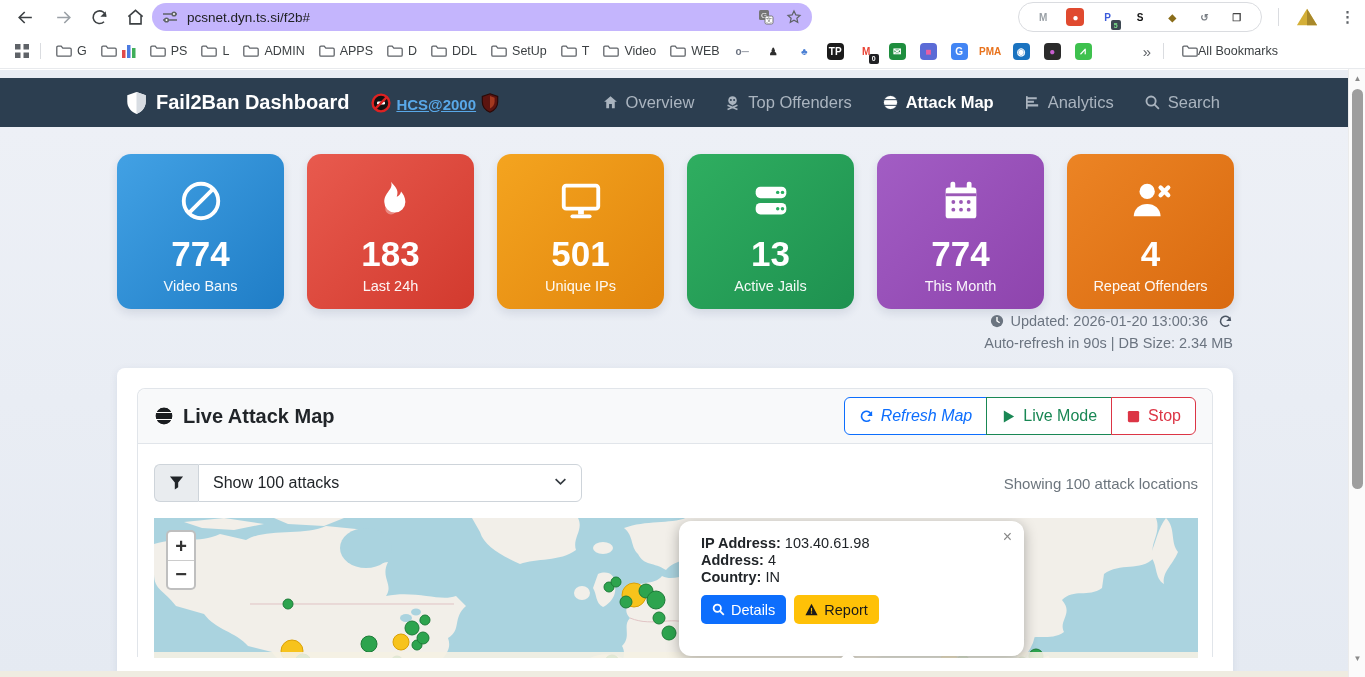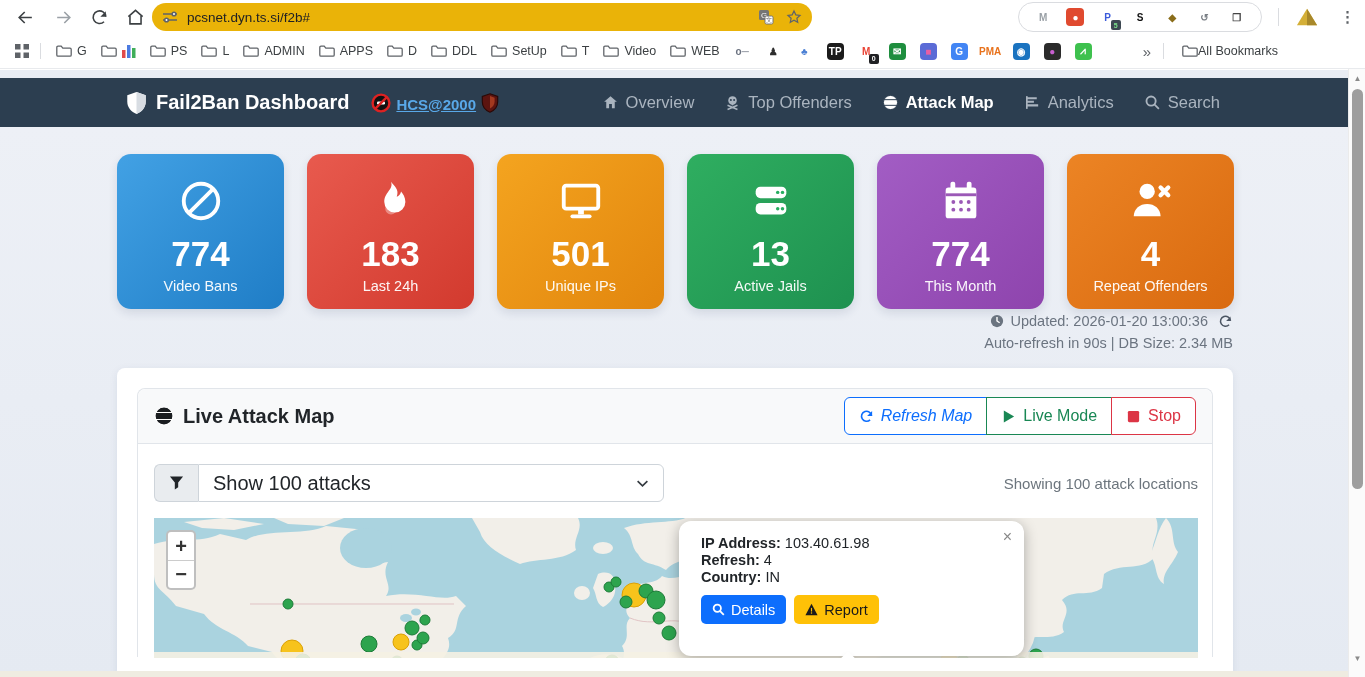--- a/index.html
+++ b/index.html
@@ -5,21 +5,21 @@
   * { margin:0; padding:0; box-sizing:border-box; }
   html,body { width:1365px; height:677px; overflow:hidden; }
   body { font-family:"Liberation Sans", sans-serif; background:#fff; position:relative; }
   #stage { position:absolute; inset:0; width:1365px; height:677px; overflow:hidden; }
 
   
   .toolbar { position:absolute; left:0; top:0; width:1365px; height:34px; background:#fff; display:flex; align-items:center; }
   .tb-btn { width:30px; height:30px; display:flex; align-items:center; justify-content:center; color:#3c4043; font-size:18px; border-radius:50%; flex:0 0 auto; }
   .tb-btn.dis { color:#9aa0a6; }
   .tb-btn svg { width:19px; height:19px; }
-  .addr { position:absolute; left:152px; top:3px; width:660px; height:28px; background:#eab308; border-radius:14px; display:flex; align-items:center; padding:0 10px; }
+  .addr { position:absolute; left:152px; top:3px; width:660px; height:28px; background:#c4b5fd; border-radius:14px; display:flex; align-items:center; padding:0 10px; }
   .addr .url { font-size:13.5px; color:#202124; margin-left:9px; flex:1; }
   .addr-icn { width:16px; height:16px; color:#5f6368; }
   .addr-right { display:flex; gap:12px; align-items:center; }
   .ext-pill { position:absolute; left:1018px; top:2px; width:244px; height:30px; border:1px solid #dadce0; border-radius:15px; display:flex; align-items:center; justify-content:space-around; padding:0 8px; background:#fff; }
   .mini-ic { width:17px; height:17px; border-radius:4px; display:flex; align-items:center; justify-content:center; font-size:10px; font-weight:bold; position:relative; flex:0 0 auto; }
   .mini-badge { position:absolute; right:-4px; bottom:-4px; min-width:10px; height:10px; border-radius:2px; font-size:7px; font-weight:bold; display:flex; align-items:center; justify-content:center; padding:0 1px; }
   .tb-sep { width:1px; height:18px; background:#dadce0; margin:0 6px; }
   .avatar-tri { width:22px; height:20px; }
   .dots { color:#5f6368; font-size:15px; letter-spacing:0; font-weight:bold; }
 
@@ -65,21 +65,21 @@
   .btn-group { margin-left:auto; display:flex; }
   .btn-o { height:38px; display:flex; align-items:center; gap:7px; padding:0 14px; font-size:16px; background:#fff; border:1px solid; cursor:pointer; font-family:inherit; }
   .btn-o svg { width:15px; height:15px; }
   .btn-refresh { color:#0d6efd; border-color:#0d6efd; border-radius:6px 0 0 6px;font-style:italic; }
   .btn-live { color:#198754; border-color:#198754; margin-left:-1px; }
   .btn-stop { color:#dc3545; border-color:#dc3545; border-radius:0 6px 6px 0; margin-left:-1px; }
 
   .filter-row { position:absolute; left:16px; top:75px; width:1044px; display:flex; align-items:center; }
   .ig-addon { width:44px; height:38px; background:#e9ecef; border:1px solid #ced4da; border-right:none; border-radius:6px 0 0 6px; display:flex; align-items:center; justify-content:center; color:#212529; }
   .ig-addon svg { width:15px; height:16px; }
-  .ig-select { width:466px; height:38px; border:1px solid #ced4da; border-radius:0 6px 6px 0; display:flex; align-items:center; padding:0 14px; font-size:20px; color:#212529; background:#fff; cursor:pointer; }
+  .ig-select { width:384px; height:38px; border:1px solid #ced4da; border-radius:0 6px 6px 0; display:flex; align-items:center; padding:0 14px; font-size:16px; color:#212529; background:#fff; cursor:pointer; }
   .ig-select .chev { margin-left:auto; color:#343a40; }
   .ig-select .chev svg { width:13px; height:13px; }
   .showing { margin-left:auto; color:#6c757d; font-size:15px; }
 
   .mapbox { position:absolute; left:16px; top:129px; width:1044px; height:140px; overflow:hidden; background:#aad3df; }
   .mapbox svg.world { position:absolute; left:0; top:0; }
   .zoomctl { position:absolute; left:12px; top:12px; width:30px; background:#fff; border:2px solid rgba(0,0,0,.25); border-radius:5px; z-index:5; }
   .zoomctl .zb { height:28px; display:flex; align-items:center; justify-content:center; font-size:20px; font-weight:bold; color:#333; cursor:pointer; }
   .zoomctl .zb + .zb { border-top:1px solid #ccc; }
   .map-attrib { position:absolute; left:0; bottom:0; width:100%; height:6px; background:rgba(245,241,227,.9); }
@@ -545,21 +545,21 @@
           </svg>
 
           <div class="zoomctl">
             <div class="zb">+</div>
             <div class="zb">−</div>
           </div>
 
           <div class="popup">
             <div class="pp-close">×</div>
             <div class="pp-line"><b>IP Address:</b> <span>103.40.61.98</span></div>
-            <div class="pp-line"><b>Refresh:</b> <span>4</span></div>
+            <div class="pp-line"><b>Address:</b> <span>4</span></div>
             <div class="pp-line"><b>Country:</b> <span>IN</span></div>
             <div class="pp-btns">
               <button class="pp-btn pp-details">
                 <svg viewBox="0 0 16 16" fill="none" stroke="currentColor" stroke-width="2.2">
                     <circle cx="6.5" cy="6.5" r="4.5"></circle>
                     <path d="M10 10l4.5 4.5"></path>
                   </svg>
                 <span>Details</span>
               </button>
               <button class="pp-btn pp-report">

